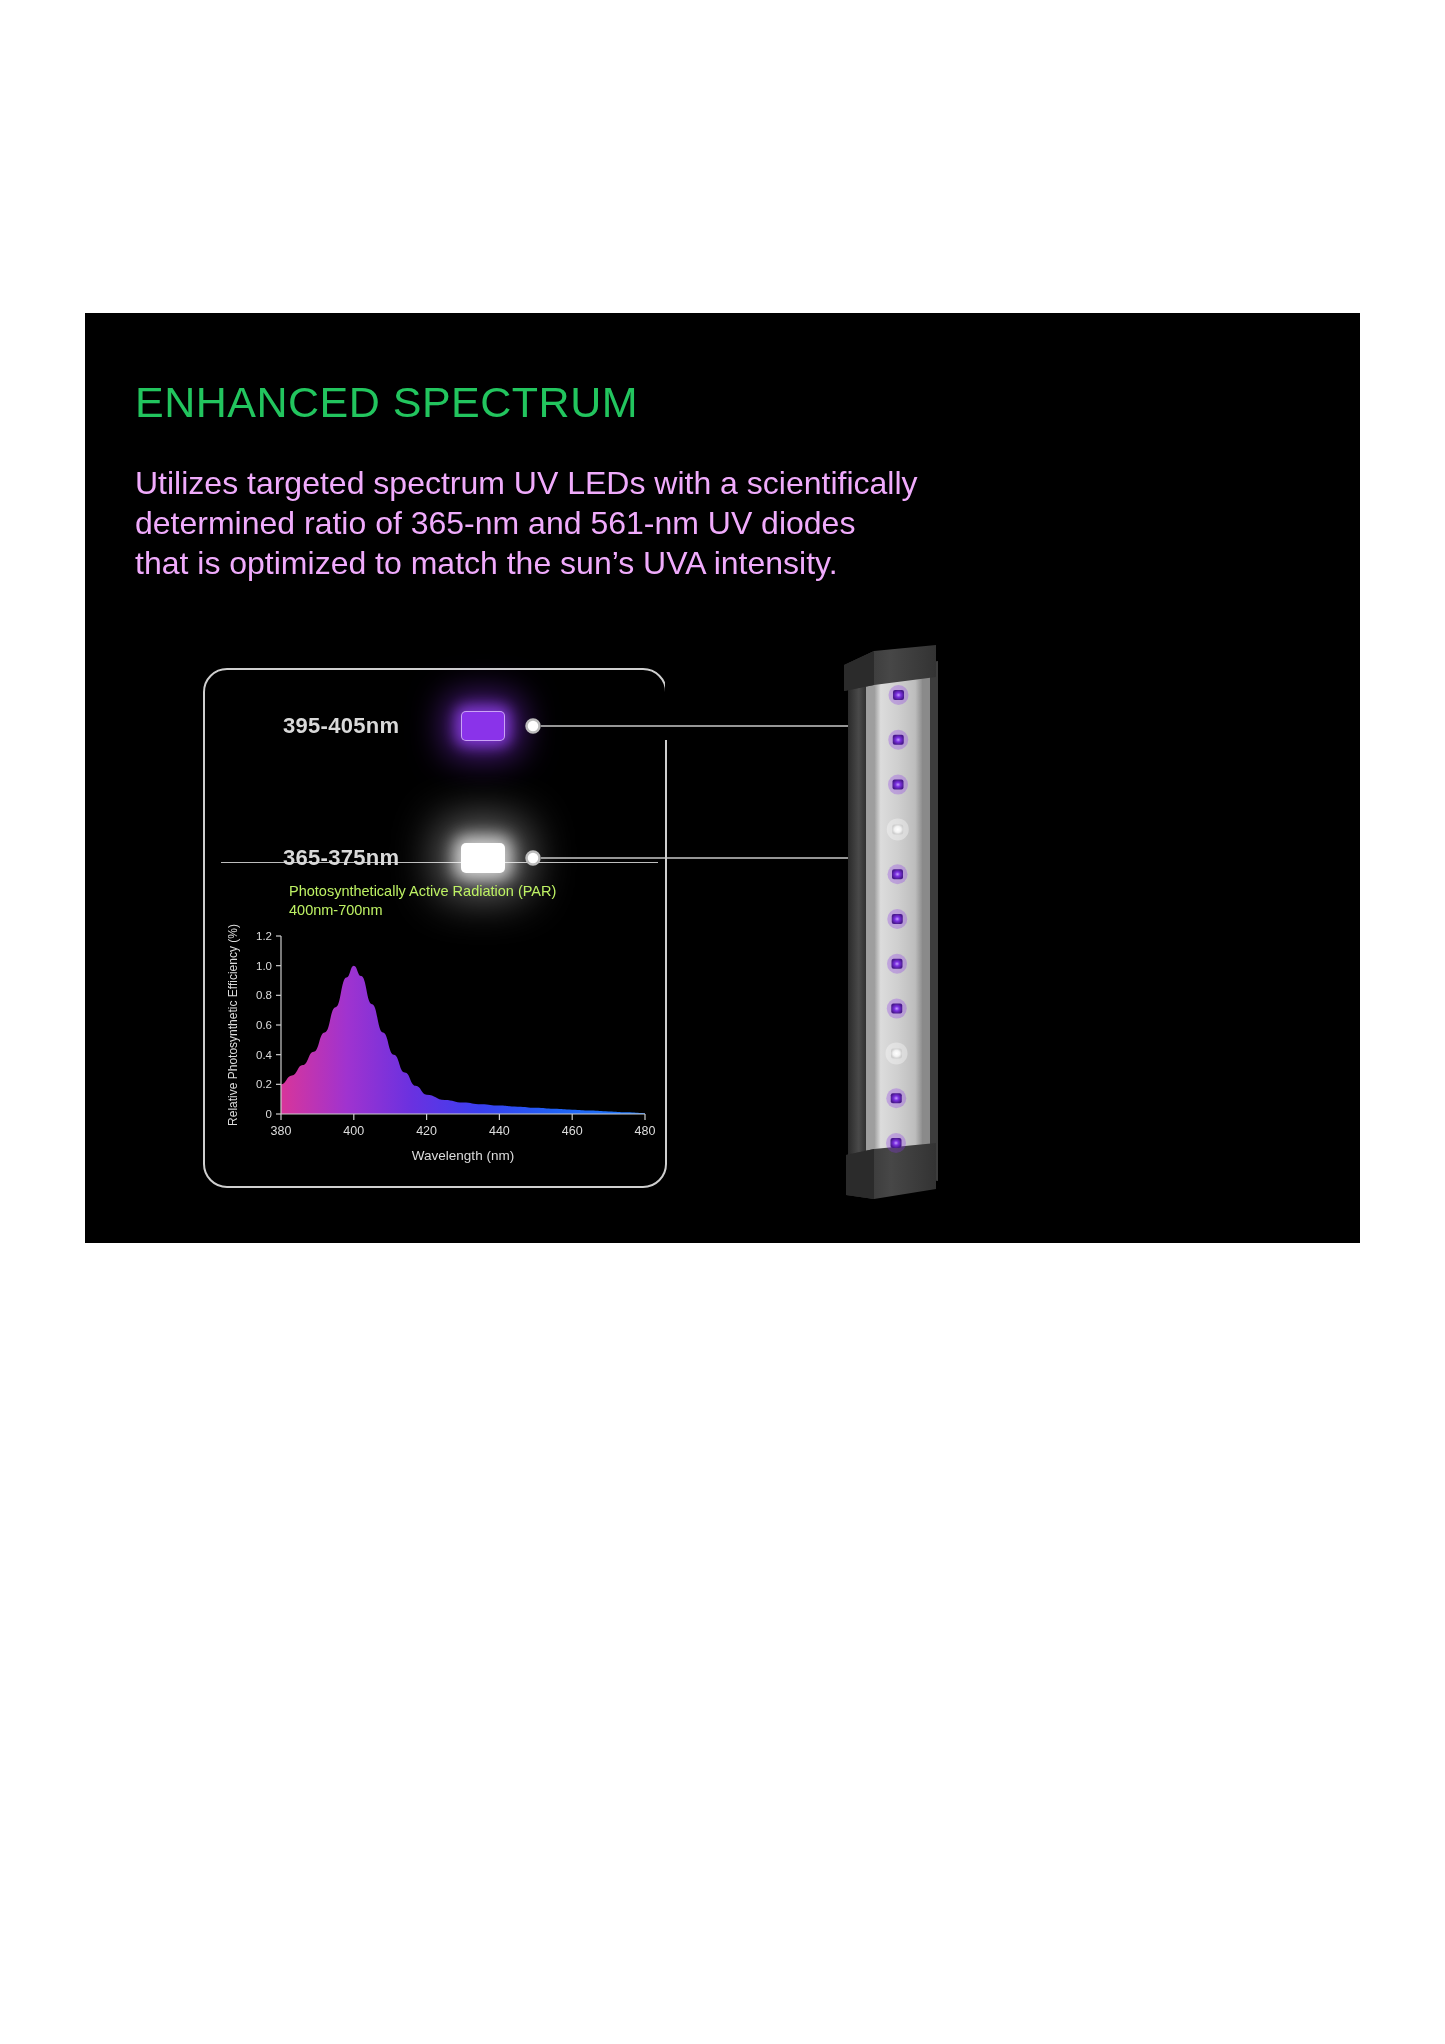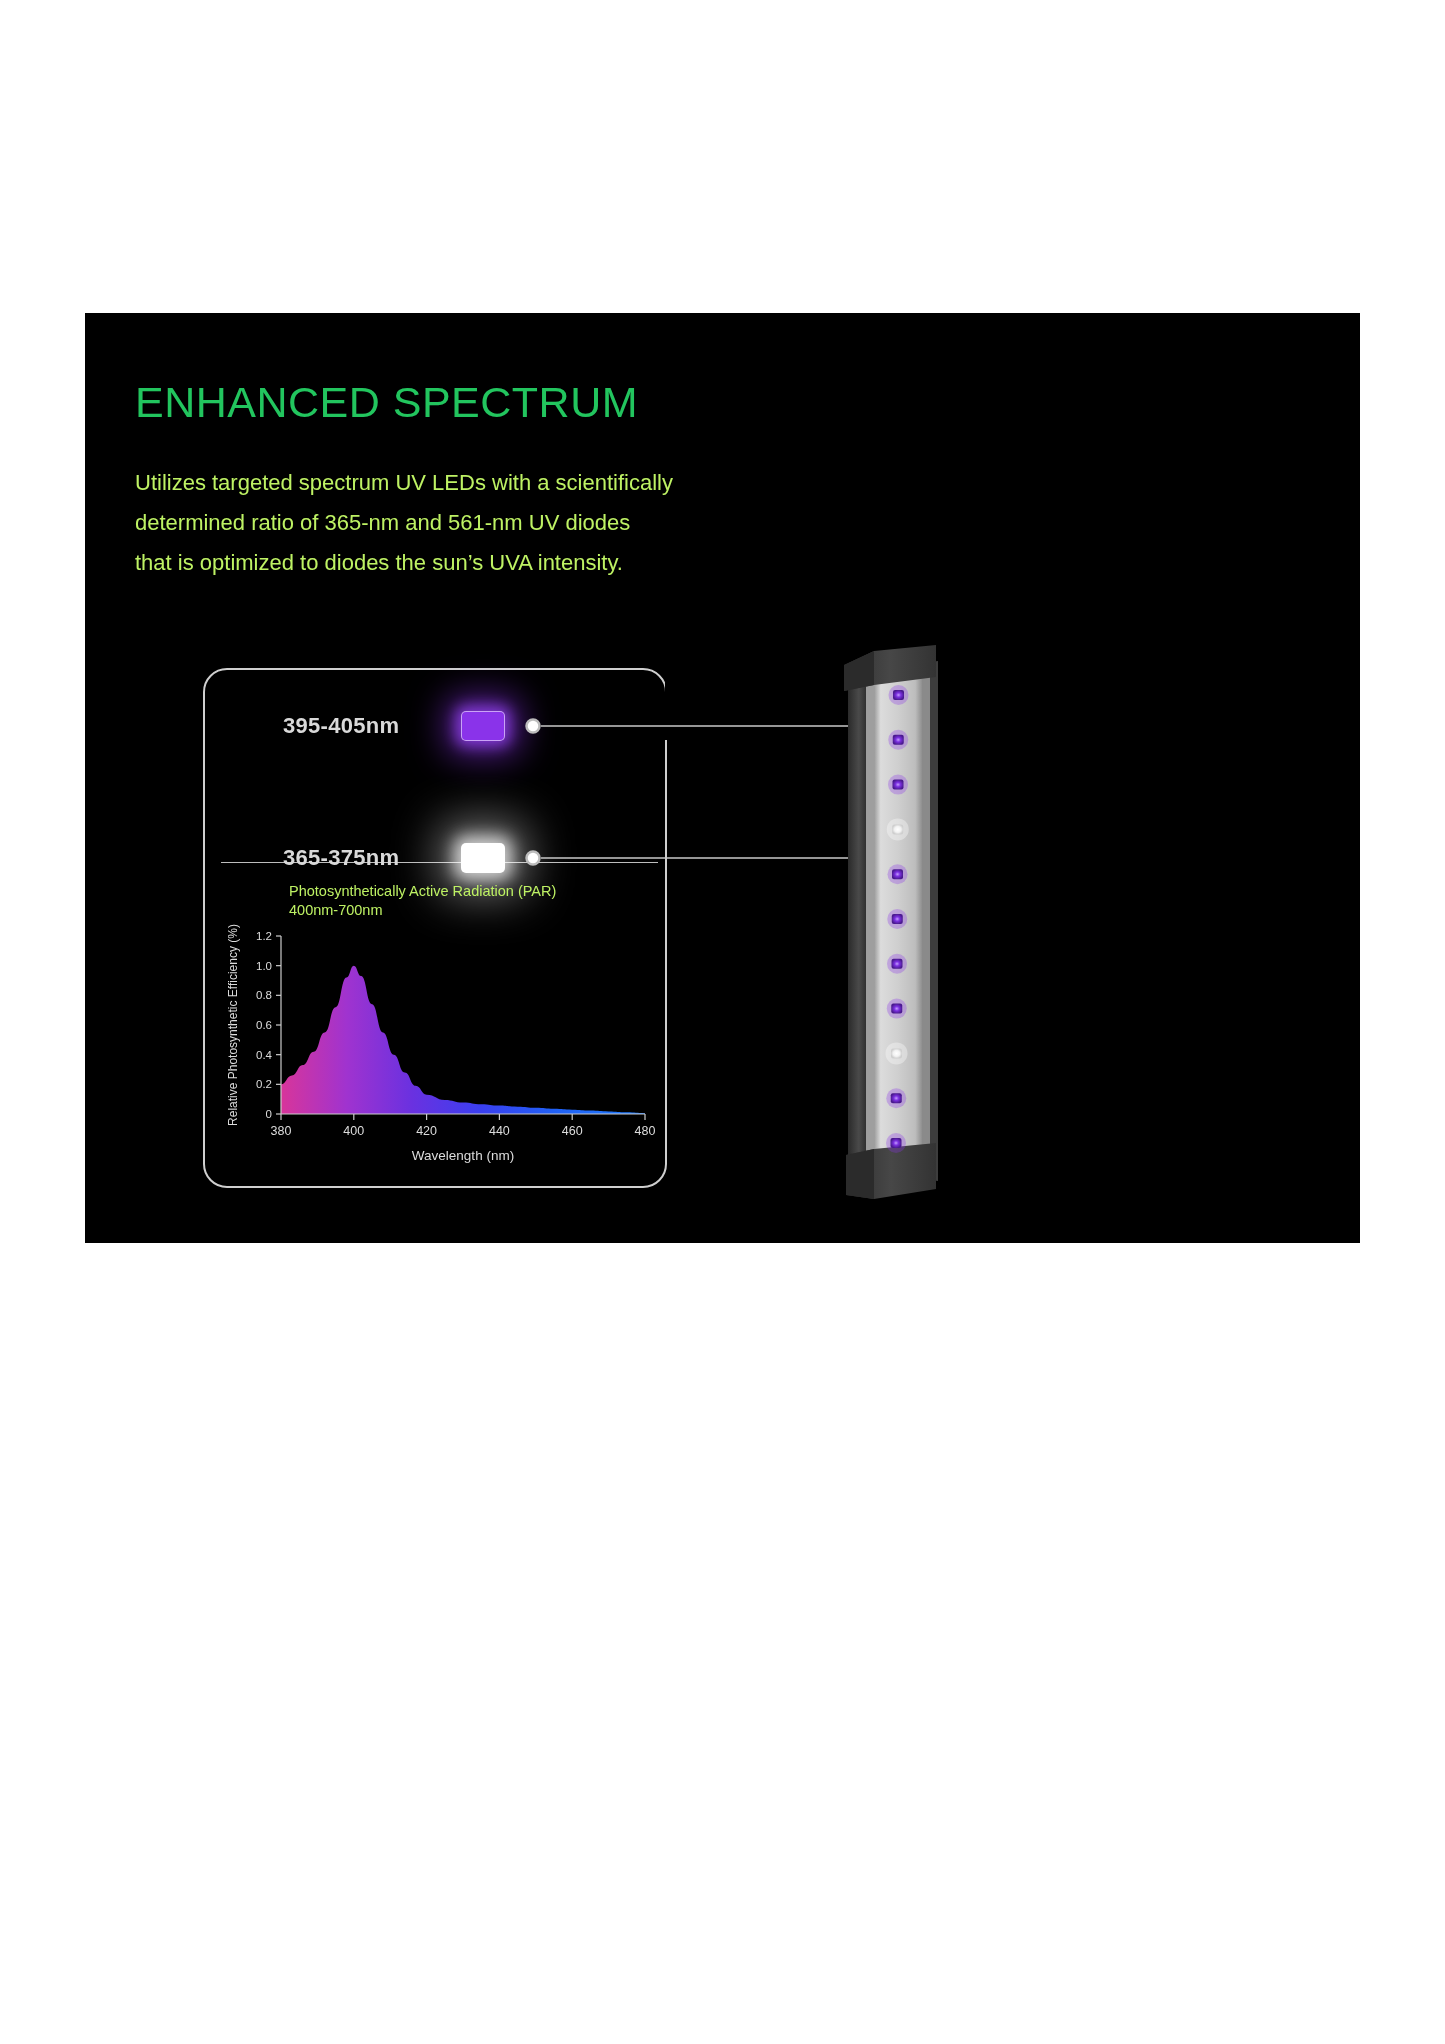--- a/index.html
+++ b/index.html
@@ -35,23 +35,23 @@
     letter-spacing: 0.5px;
     color: #22c55e;
     font-weight: 400;
     white-space: nowrap;
   }
   .body-copy {
     position: absolute;
     left: 50px;
     top: 150px;
     width: 810px;
-    font-size: 22px;
+    font-size: 32px;
     line-height: 40px;
-    color: #bef264;
+    color: #f0abfc;
     font-weight: 300;
   }
   .body-copy div { white-space: nowrap; }
 
   
   .panel {
     position: absolute;
     left: 118px;
     top: 355px;
     width: 464px;
@@ -157,21 +157,21 @@
 </head>
 <body>
 
 <div class="card">
 
   <div class="title">ENHANCED SPECTRUM</div>
 
   <div class="body-copy">
     <div>Utilizes targeted spectrum UV LEDs with a scientifically</div>
     <div>determined ratio of 365-nm and 561-nm UV diodes</div>
-    <div>that is optimized to diodes the sun’s UVA intensity.</div>
+    <div>that is optimized to match the sun’s UVA intensity.</div>
   </div>
 
   <div class="panel">
     <div class="panel-outline"></div>
     <div class="panel-gap"></div>
     <div class="panel-gap2"></div>
     <div class="panel-sep"></div>
 
     <div class="led-row r1">
       <span class="led-label">395-405nm</span>

